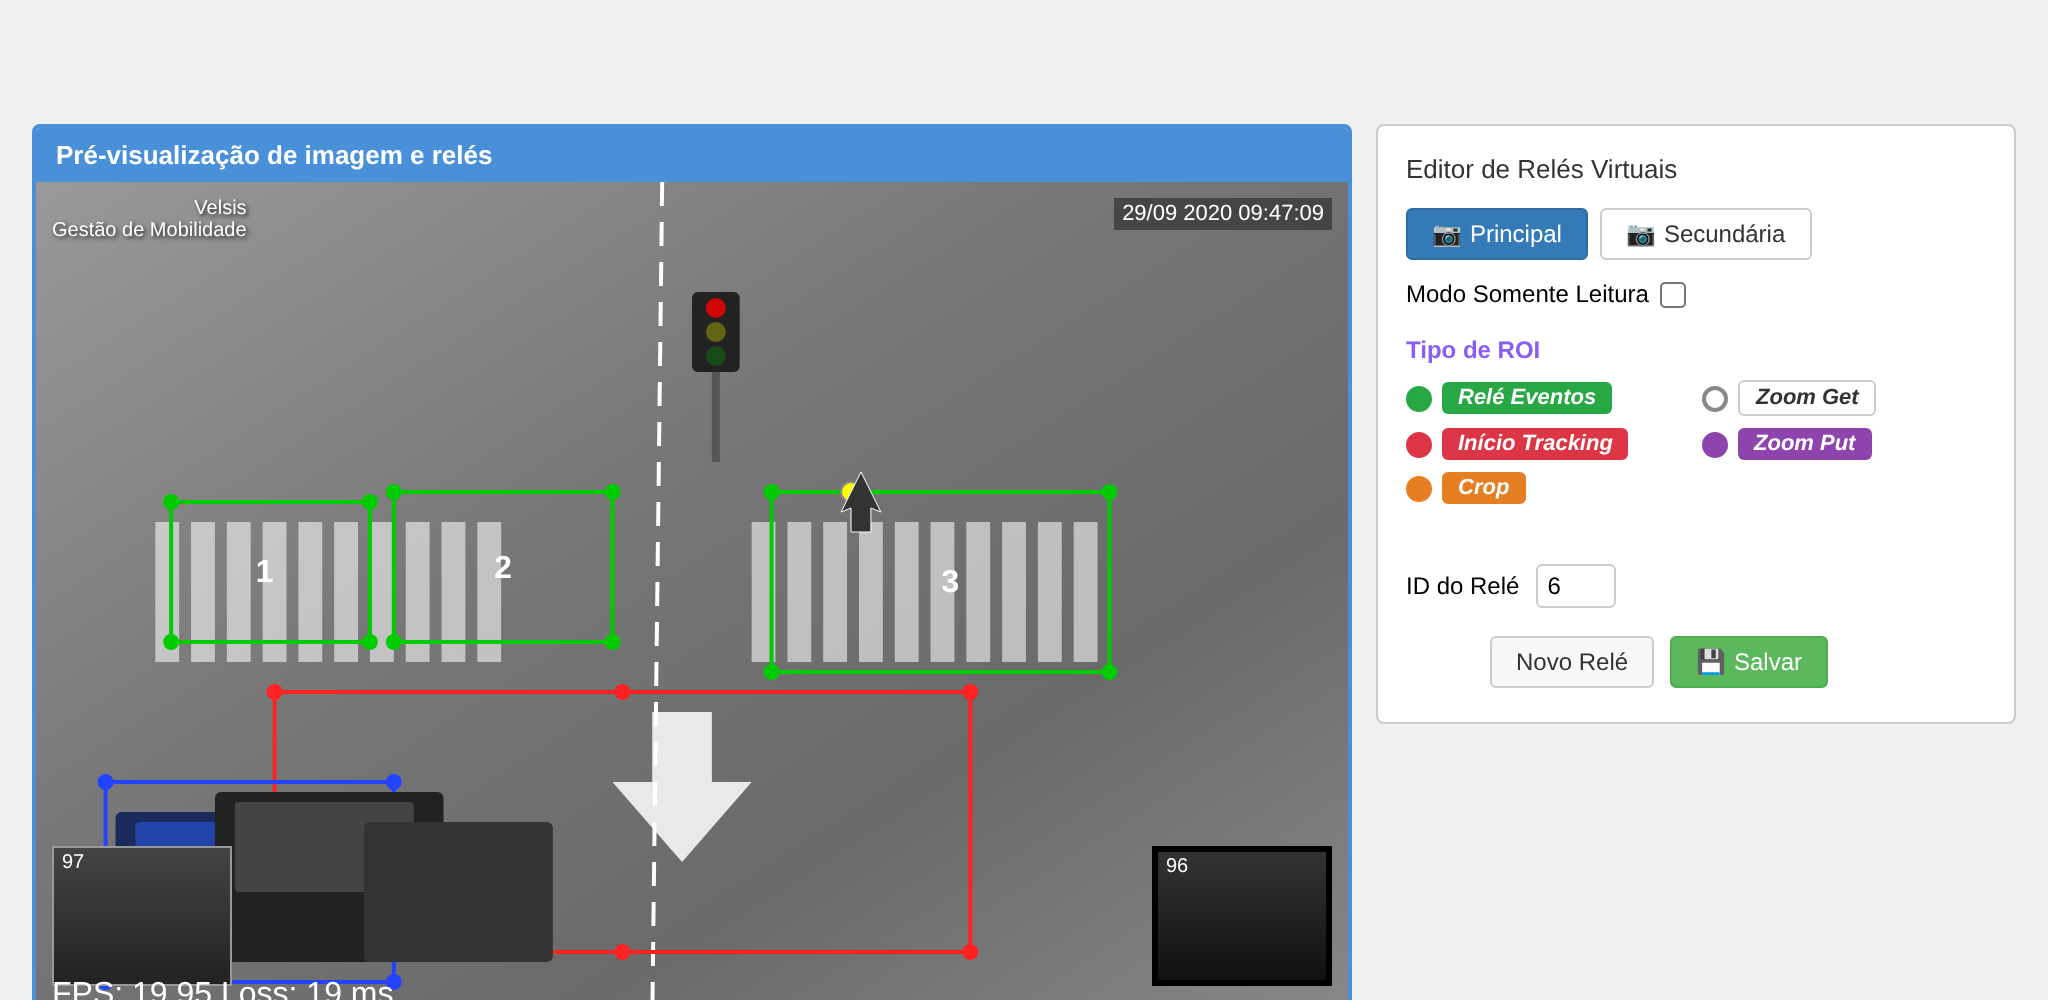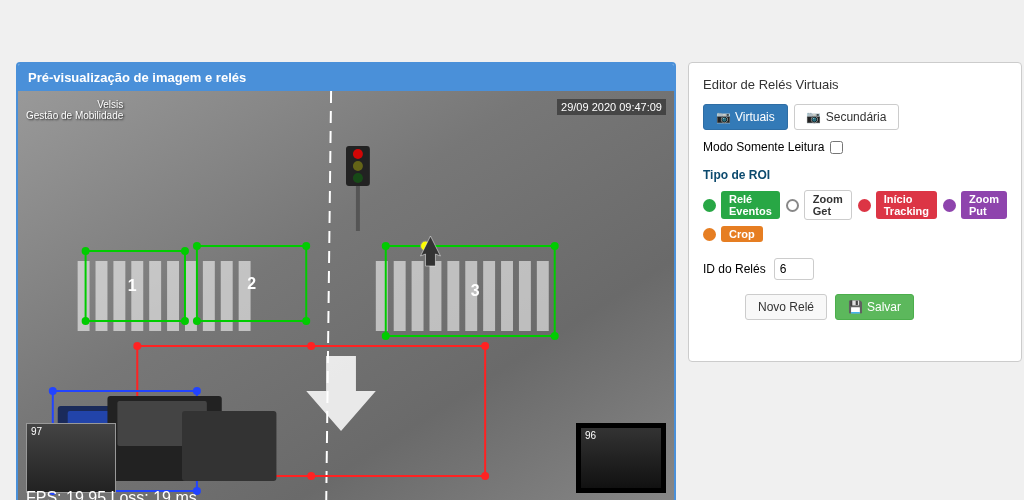--- a/index.html
+++ b/index.html
@@ -104,21 +104,21 @@
       z-index: 6;
       overflow: hidden;
     }
     .thumb-right {
       position: absolute;
       bottom: 18px;
       right: 8px;
       width: 90px;
       height: 70px;
       background: #555;
-      border: 5px solid #000000;
+      border: 3px solid #000000;
       z-index: 6;
       overflow: hidden;
     }
     .thumb-num {
       position: absolute;
       top: 2px;
       left: 4px;
       color: white;
       font-size: 10px;
     }
@@ -185,29 +185,30 @@
     }
     .checkbox-row {
       display: flex;
       align-items: center;
       gap: 6px;
       margin-bottom: 14px;
       font-size: 12px;
     }
     .section-label {
       font-size: 12px;
-      color: #0c4a6e;
+      color: #8b5cf6;
       margin-bottom: 8px;
       font-weight: bold;
     }
     .roi-grid {
       display: grid;
-      grid-template-columns: 1fr 1fr 1fr 1fr;
+      grid-template-columns: 1fr 1fr;
       gap: 6px;
-      margin-bottom: 16px;
+      margin-bottom: 30px;
+      font-style: italic;
     }
     .roi-option {
       display: flex;
       align-items: center;
       gap: 5px;
       font-size: 12px;
     }
     .roi-radio {
       width: 13px;
       height: 13px;
@@ -374,21 +375,21 @@
       <div class="footer-bar">FPS: 19.95  Loss: 19 ms.</div>
     </div>
   </div>
 
   <div class="right-panel">
     <div class="right-panel-title">Editor de Relés Virtuais</div>
 
     <div class="btn-group">
       <button class="btn btn-primary">
         <span>📷</span>
-        <span>Virtuais</span>
+        <span>Principal</span>
       </button>
       <button class="btn btn-secondary">
         <span>📷</span>
         <span>Secundária</span>
       </button>
     </div>
 
     <div class="checkbox-row">
       <span>Modo Somente Leitura</span>
       <input type="checkbox" style="">
@@ -417,21 +418,21 @@
         <span class="roi-badge" style="background:#8e44ad;">Zoom Put</span>
       </div>
 
       <div class="roi-option">
         <span class="roi-radio" style="border-color:#e67e22; background:#e67e22;"></span>
         <span class="roi-badge" style="background:#e67e22;">Crop</span>
       </div>
     </div>
 
     <div class="id-row">
-      <span>ID do Relés</span>
+      <span>ID do Relé</span>
       <input class="id-input" type="text" value="6" style="">
     </div>
 
     <div class="action-row">
       <button class="btn btn-default">
         <span>Novo Relé</span>
       </button>
       <button class="btn btn-save">
         <span>💾</span>
         <span>Salvar</span>

